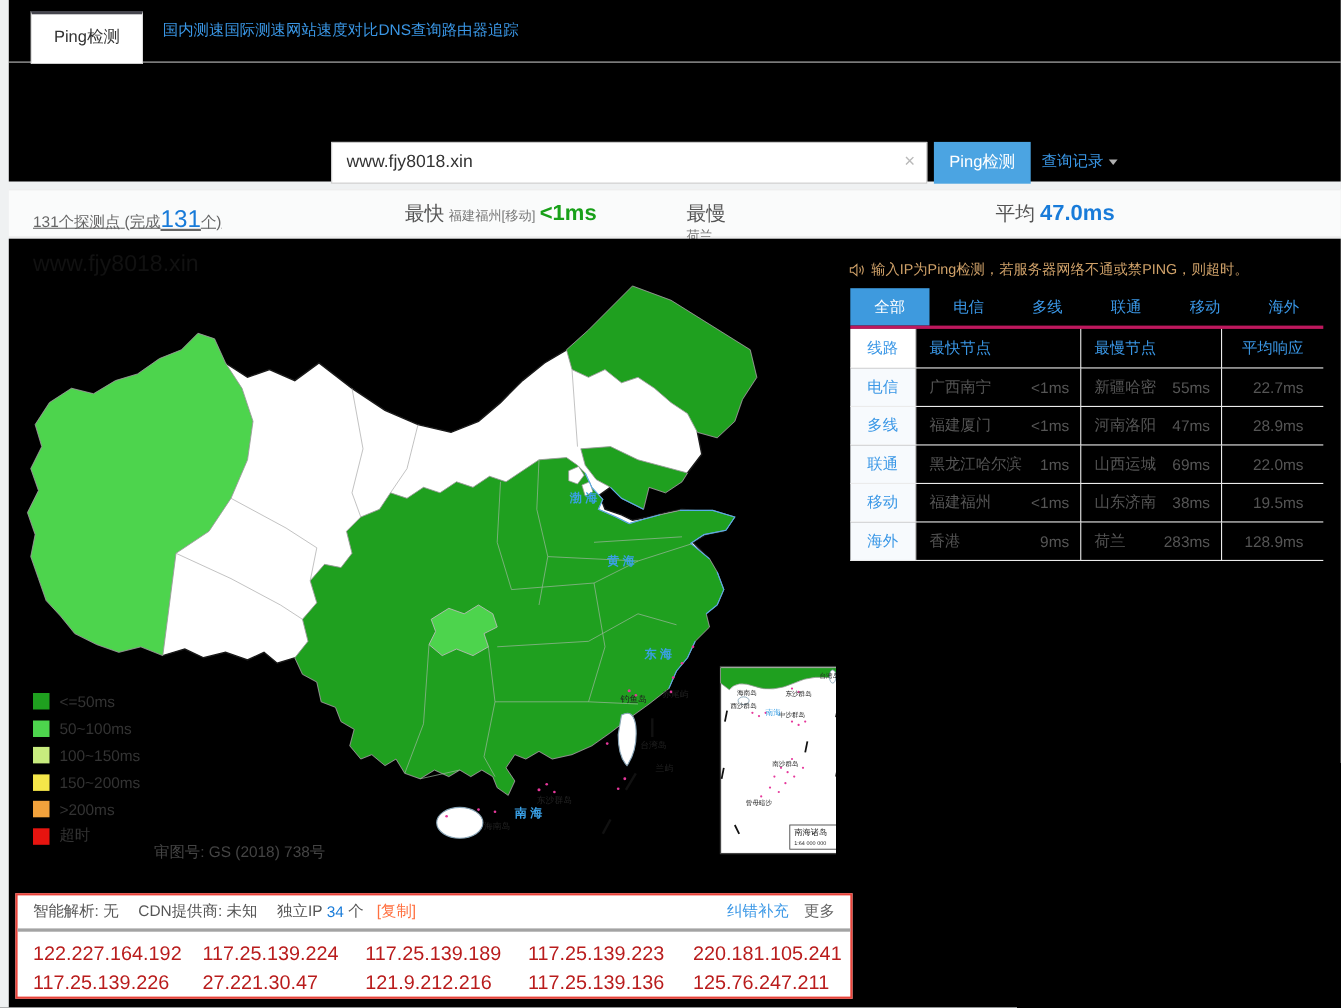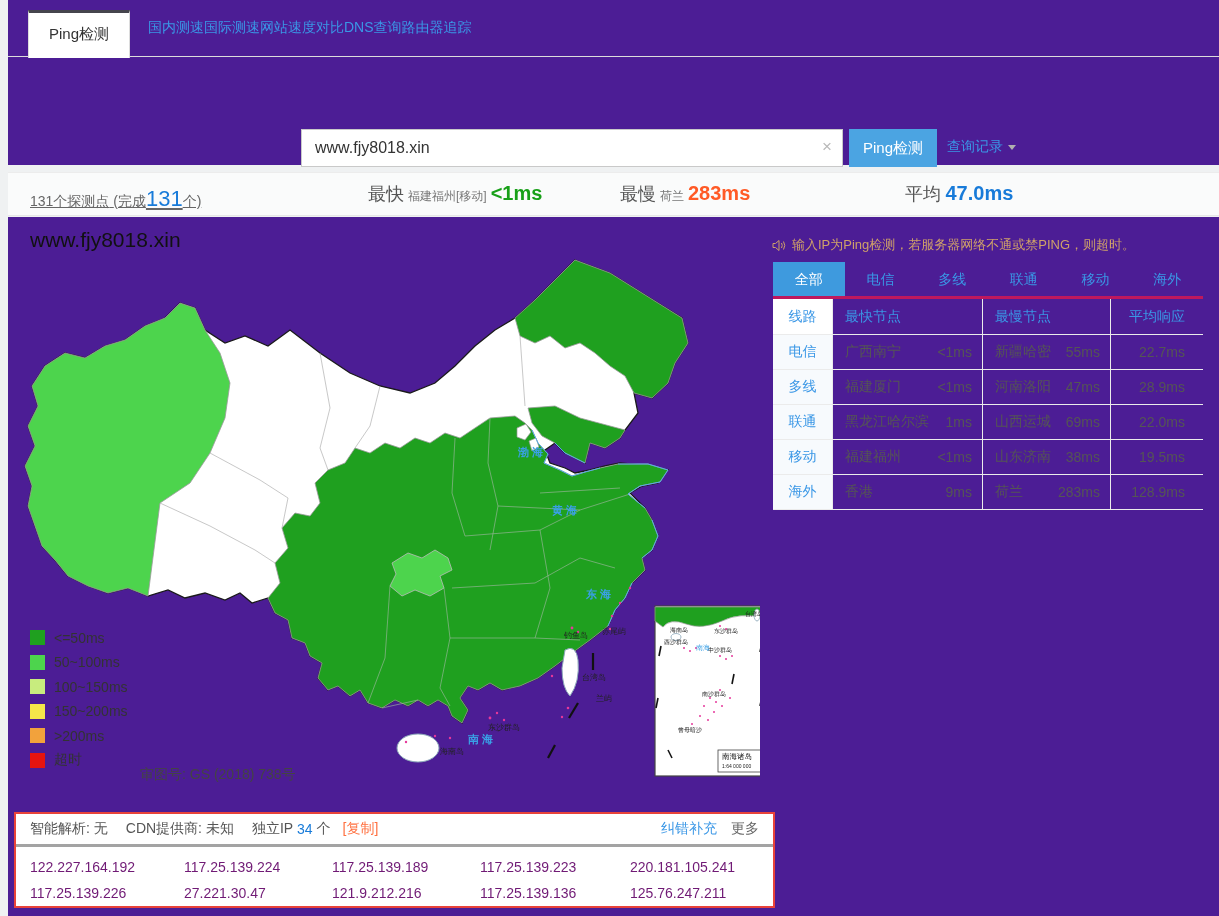--- a/index.html
+++ b/index.html
@@ -1,18 +1,18 @@
 <!DOCTYPE html>
 <html><head>
 <meta charset="utf-8">
 <style>
   * { margin:0; padding:0; box-sizing:border-box; }
   body { font-family:"Liberation Sans","DejaVu Sans",sans-serif; background:#eff1f2; }
   #app { position:relative; width:1219px; height:916px; background:#eff1f2; overflow:hidden; }
-  .white-block { position:absolute; background:#4c1d95; }
+  .white-block { position:absolute; background:#000000; }
   
   .topbar { left:8px; top:0; right:0; height:57px; border-bottom:1px solid #dcdcdc; }
   .tab-active { position:absolute; left:20px; top:10px; width:102px; height:48px; background:#fff;
     border:1px solid #dcdcdc; border-top:3px solid #45454d; border-bottom:none; z-index:2;
     text-align:center; line-height:42px; font-size:15px; color:#333; cursor:pointer; }
   .tab-links { position:absolute; left:140px; top:0; height:56px; display:flex; align-items:center; }
   .tab-links span { font-size:14px; color:#3a97e6; cursor:pointer; white-space:nowrap; }
   
   .search-box { position:absolute; left:293px; top:72px; width:542px; height:38px; border:1px solid #c9c9c9; background:#fff; }
   .search-box input { position:absolute; left:0; top:0; width:100%; height:100%; border:none; outline:none; padding:0 34px 0 13px; font-size:16px; color:#333; font-family:inherit; background:transparent; }
@@ -63,21 +63,21 @@
   .prow > div.c4 { justify-content:flex-end; padding-right:18px; }
   
   .redbox { position:absolute; left:14px; top:812px; width:761px; height:96px; border:2px solid #e8433a; background:#fff; }
   .redbox .r1 { height:33px; border-bottom:3px solid #a3a3a3; display:flex; align-items:center; padding:0 14px; font-size:14px; color:#555; white-space:nowrap; }
   .redbox .r1 .gap { margin-left:18px; }
   .redbox .blue { color:#187bd9; }
   .redbox .copy { color:#ff7040; margin-left:12px; cursor:pointer; }
   .redbox .right { margin-left:auto; display:flex; gap:14px; }
   .redbox .link-b { color:#3a97e6; cursor:pointer; }
   .redbox .more { color:#666; cursor:pointer; }
-  .ipgrid { display:grid; grid-template-columns:154px 148px 148px 150px auto; padding:8px 14px 0 14px; row-gap:2px; font-size:14px; color:#701a75; line-height:24px; }
+  .ipgrid { display:grid; grid-template-columns:154px 148px 148px 150px auto; padding:8px 14px 0 14px; row-gap:2px; font-size:18px; color:#b91c1c; line-height:24px; }
 </style>
 </head>
 <body>
 
 <div id="app">
 
   <div class="white-block topbar">
     <div class="tab-active">Ping检测</div>
     <div class="tab-links">
       <span>国内测速</span>
@@ -107,21 +107,21 @@
 
   <div class="statsbar"></div>
   <div class="stat s1">
     <span>131个探测点</span>&nbsp;<span>(完成</span><b class="count">131</b><span>个)</span>
   </div>
   <div class="stat" style="left:368px;top:182px;">
     <span class="lbl">最快</span>
     <span class="node">福建福州[移动]</span>
     <span class="val val-green">&lt;1ms</span>
   </div>
-  <div class="stat" style="left:620px;top:182px;">
+  <div class="stat" style="left:620px;top:182px;flex-direction:column;">
     <span class="lbl">最慢</span>
     <span class="node">荷兰</span>
     <span class="val val-orange">283ms</span>
   </div>
   <div class="stat" style="left:905px;top:182px;">
     <span class="lbl">平均</span>&nbsp;
     <span class="val val-blue">47.0ms</span>
   </div>
 
   <div class="white-block main-white"></div>

